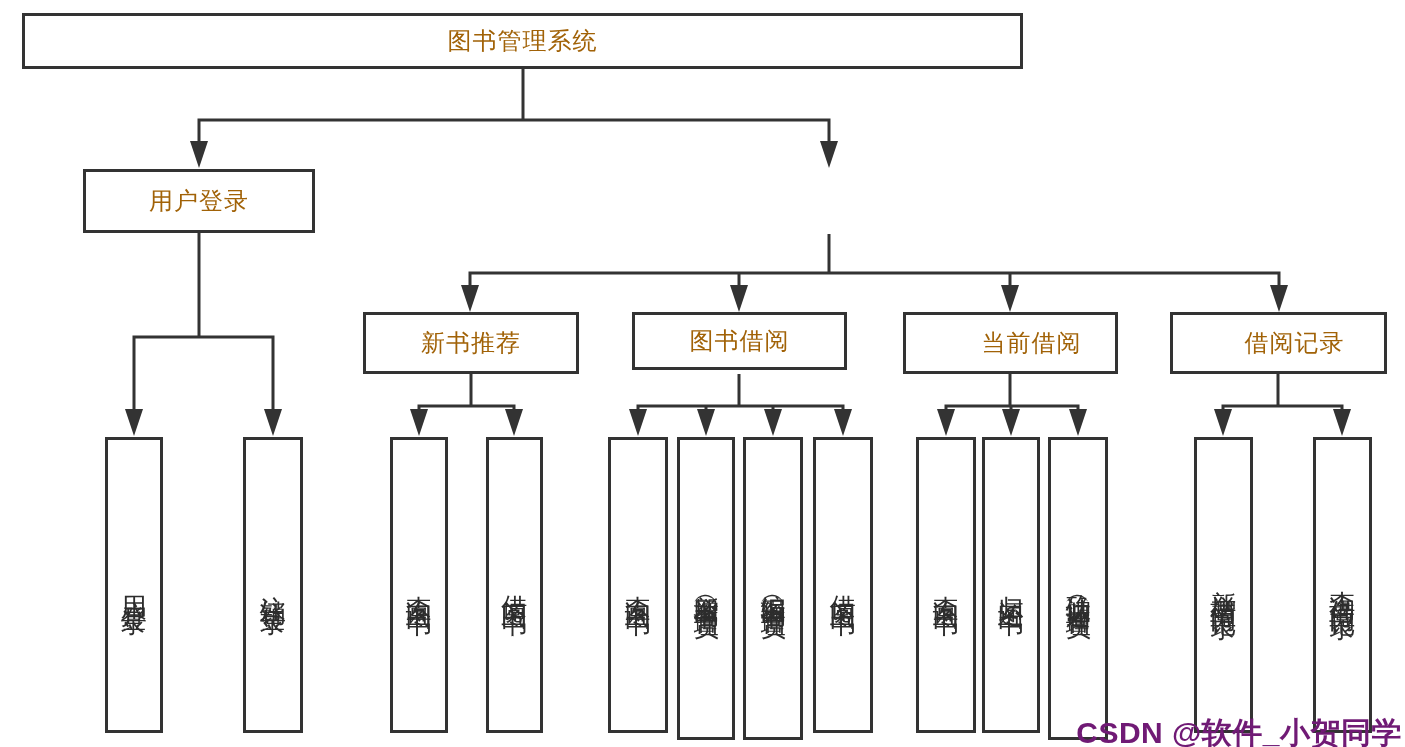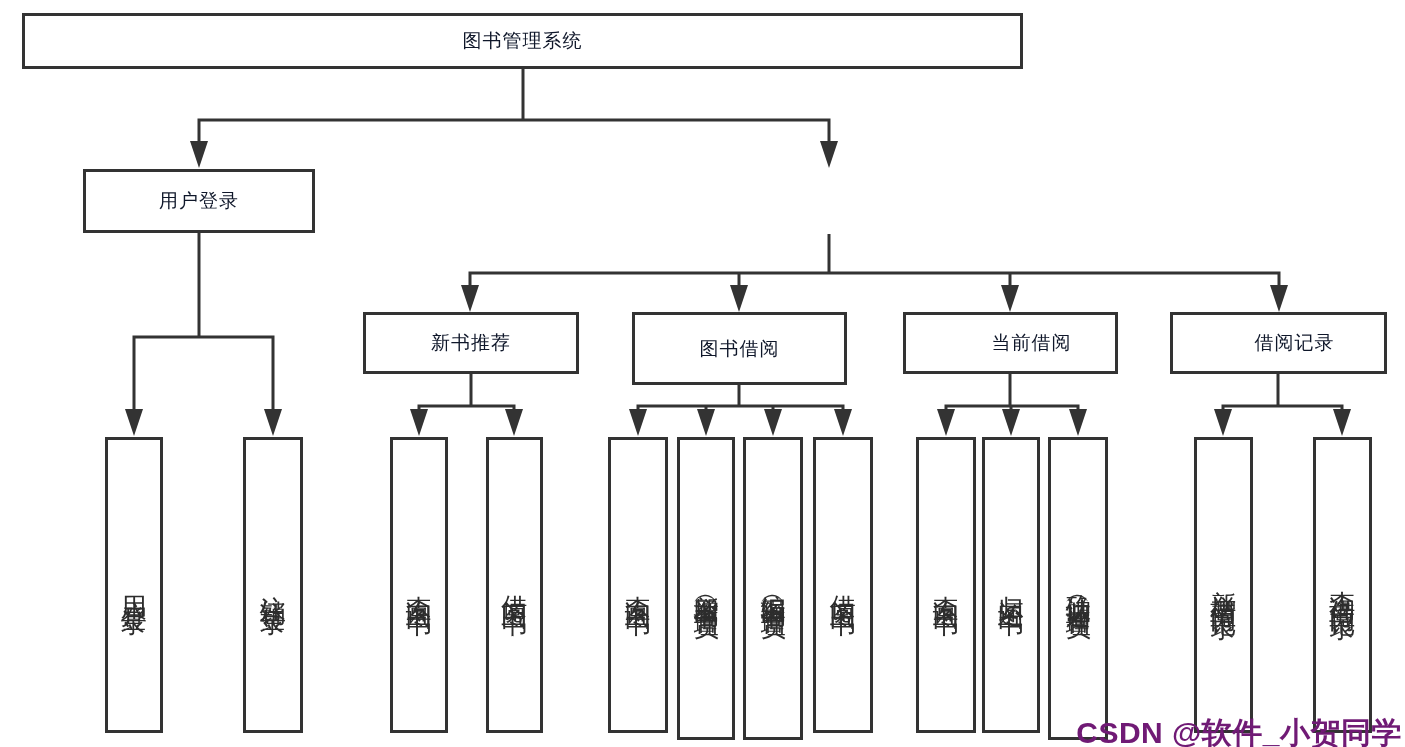--- a/index.html
+++ b/index.html
@@ -25,22 +25,22 @@
     position: absolute;
     box-sizing: border-box;
     background: #ffffff;
     border: 3px solid #333333;
     display: flex;
     align-items: center;
     justify-content: center;
     z-index: 2;
   }
   .hlabel {
-    color: #0f172a;
-    font-size: 19px;
+    color: #a16207;
+    font-size: 24px;
     letter-spacing: 1px;
     white-space: nowrap;
   }
   .vbox .vlabel {
     writing-mode: vertical-rl;
     text-orientation: mixed;
     color: #2d2d2d;
     font-size: 26px;
     letter-spacing: 5px;
     line-height: 1.1;
@@ -126,21 +126,21 @@
     <span class="hlabel">图书管理系统</span>
   </div>
 
   <div class="box" style="left:83px; top:169px; width:232px; height:64px;">
     <span class="hlabel">用户登录</span>
   </div>
 
   <div class="box" style="left:363px; top:312px; width:216px; height:62px;">
     <span class="hlabel">新书推荐</span>
   </div>
-  <div class="box" style="left:632px; top:312px; width:215px; height:73px;">
+  <div class="box" style="left:632px; top:312px; width:215px; height:58px;">
     <span class="hlabel">图书借阅</span>
   </div>
   <div class="box" style="left:903px; top:312px; width:215px; height:62px;padding-left:42px;">
     <span class="hlabel">当前借阅</span>
   </div>
   <div class="box" style="left:1170px; top:312px; width:217px; height:62px;padding-left:32px;">
     <span class="hlabel">借阅记录</span>
   </div>
 
   <div class="box vbox" style="left:105px; top:437px; width:58px; height:296px;">

